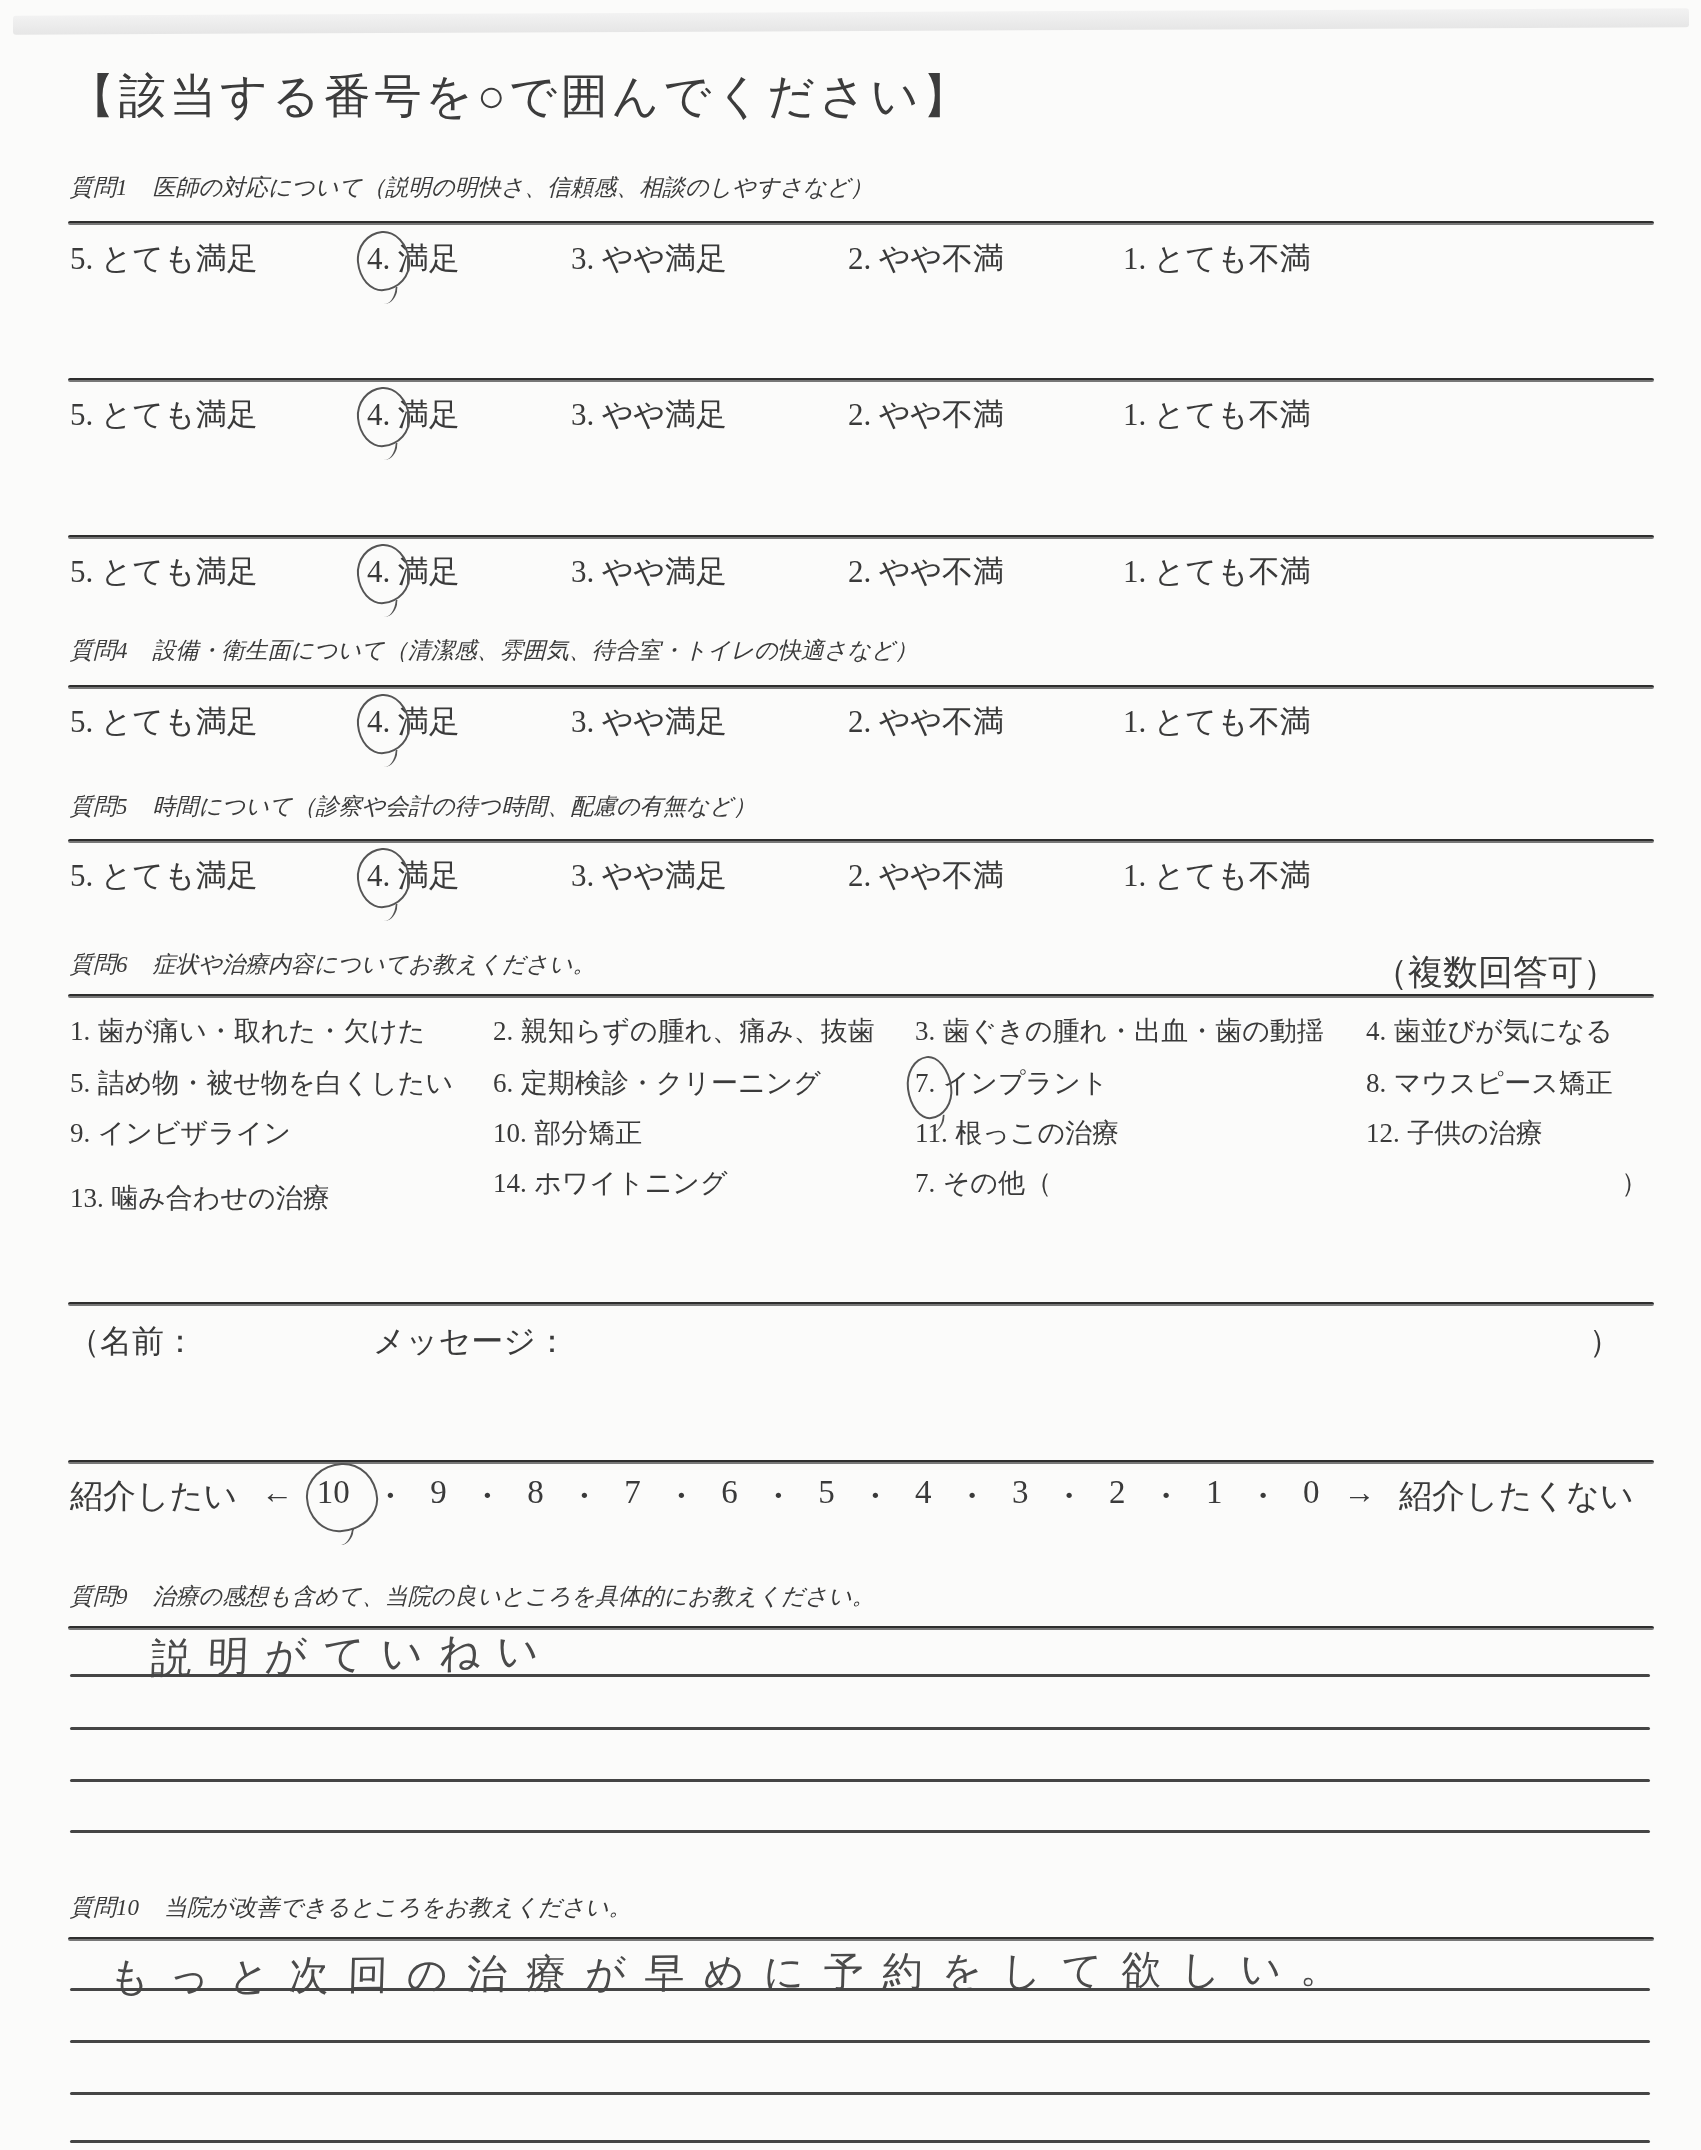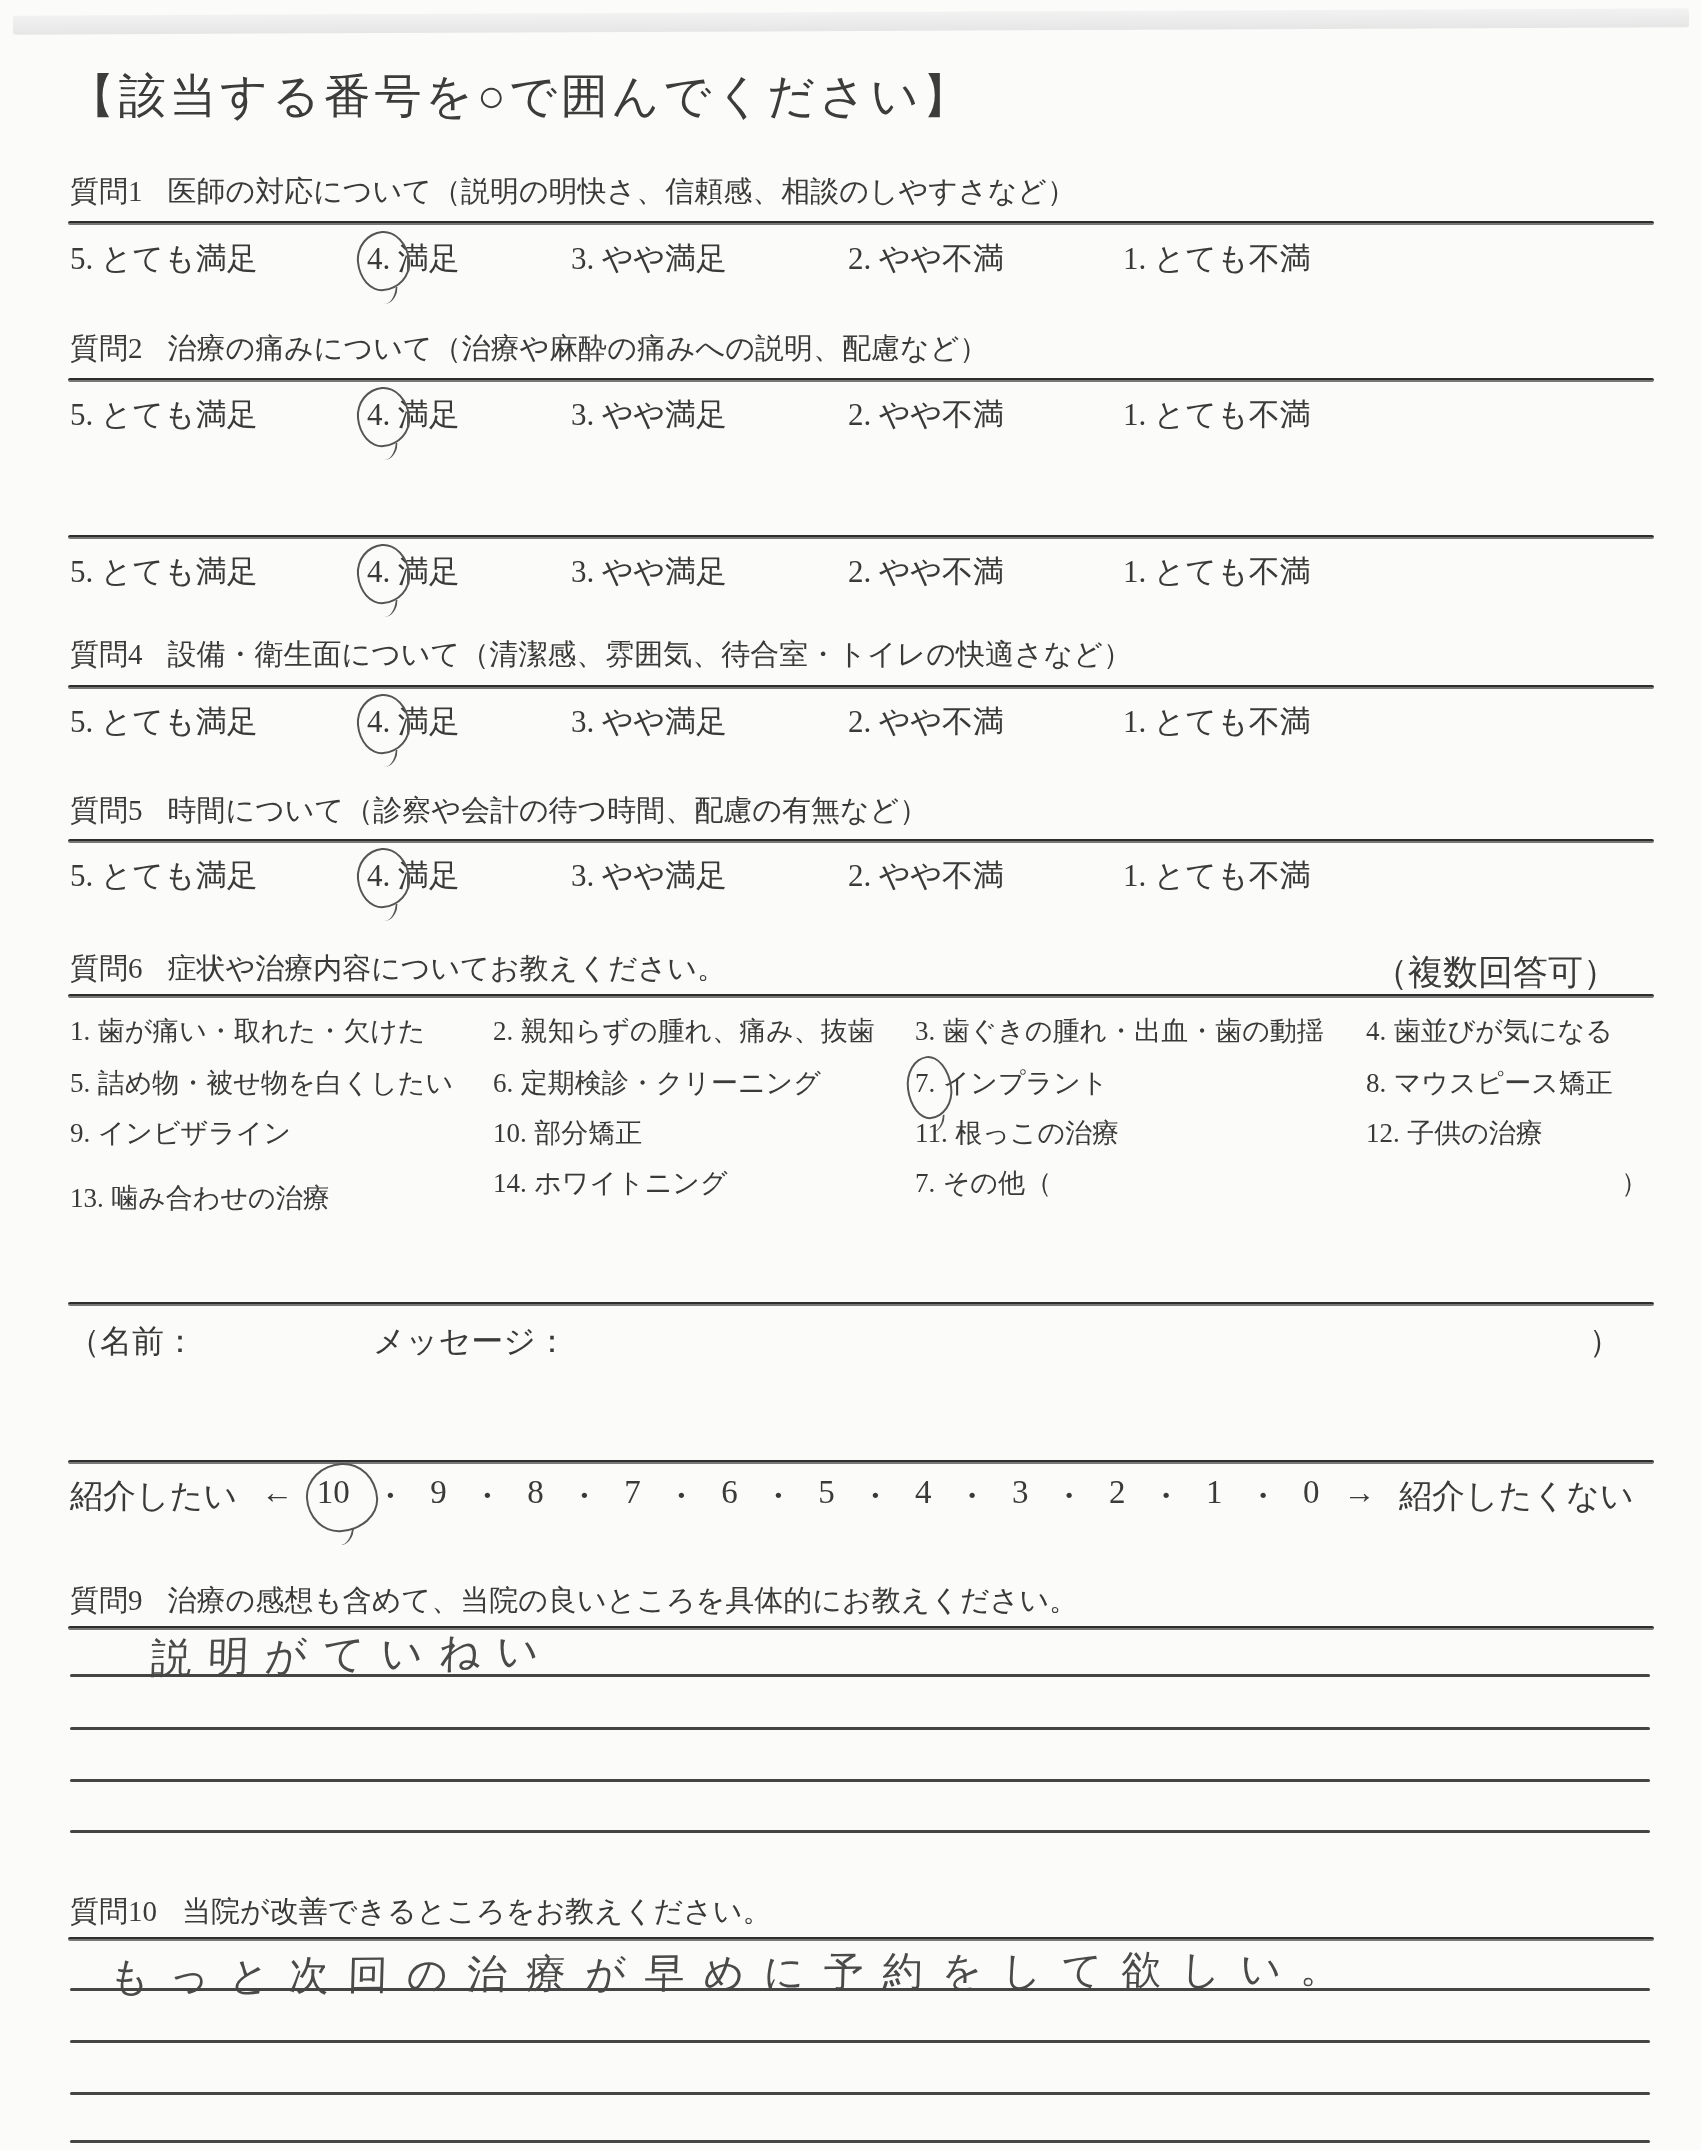--- a/index.html
+++ b/index.html
@@ -11,21 +11,21 @@
   }
   .top-band {
     position:absolute; left:13.3px; top:11.8px; width:1676px; height:19px;
     background:linear-gradient(#f2f2f2,#e6e6e6);
     transform:rotate(-0.25deg); border-radius:3px;
   }
   .title {
     position:absolute; left:68px; top:65px; font-size:47px;
     letter-spacing:3.7px; white-space:nowrap; color:#3c3c3c;
   }
-  .q-header { position:absolute; left:70px; font-size:29px; white-space:nowrap; }
+  .q-header { position:absolute; left:70px; font-size:23px; white-space:nowrap;font-style:italic; }
   .q-header .q-label { margin-right:25px; }
   .q-note { position:absolute; right:83px; font-size:35px; }
   .divider {
     position:absolute; left:68px; width:1586px; height:4.4px;
     background:linear-gradient(#2e2e2e 0 60%, #777 60% 100%);
     border-radius:2.2px;
   }
   .opt { position:absolute; font-size:31px; white-space:nowrap; }
   .opt .num { margin-right:7.4px; }
   .g-item { position:absolute; font-size:27px; white-space:nowrap; }
@@ -73,23 +73,20 @@
   </div>
   <div class="divider" style="top:221px"></div>
   <div>
     <span class="opt" style="left:70px;top:238px"><span class="num">5.</span><span>とても満足</span></span>
     <span class="opt" style="left:367px;top:238px"><span class="circ-wrap"><span class="ellipse e-opt"></span><span class="num">4.</span></span><span>満足</span></span>
     <span class="opt" style="left:571px;top:238px"><span class="num">3.</span><span>やや満足</span></span>
     <span class="opt" style="left:848px;top:238px"><span class="num">2.</span><span>やや不満</span></span>
     <span class="opt" style="left:1123px;top:238px"><span class="num">1.</span><span>とても不満</span></span>
   </div>
 
-  <div class="q-header" style="top:329px">
-    <span class="q-label">質問2</span><span>治療の痛みについて（治療や麻酔の痛みへの説明、配慮など）</span>
-  </div>
   <div class="divider" style="top:378px"></div>
   <div>
     <span class="opt" style="left:70px;top:394px"><span class="num">5.</span><span>とても満足</span></span>
     <span class="opt" style="left:367px;top:394px"><span class="circ-wrap"><span class="ellipse e-opt"></span><span class="num">4.</span></span><span>満足</span></span>
     <span class="opt" style="left:571px;top:394px"><span class="num">3.</span><span>やや満足</span></span>
     <span class="opt" style="left:848px;top:394px"><span class="num">2.</span><span>やや不満</span></span>
     <span class="opt" style="left:1123px;top:394px"><span class="num">1.</span><span>とても不満</span></span>
   </div>
 
   <div class="divider" style="top:535px"></div>

